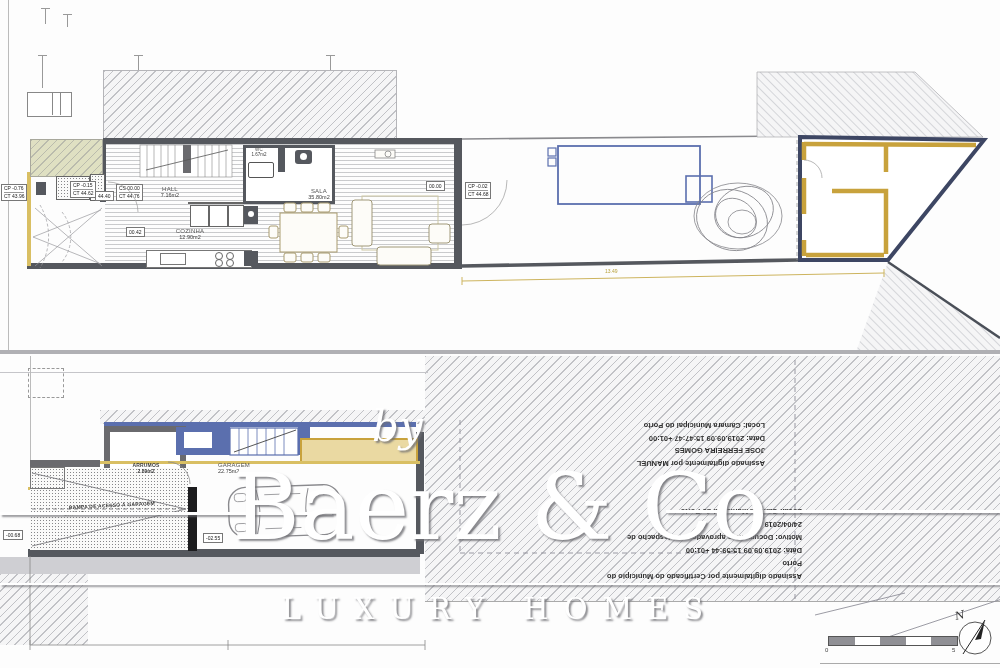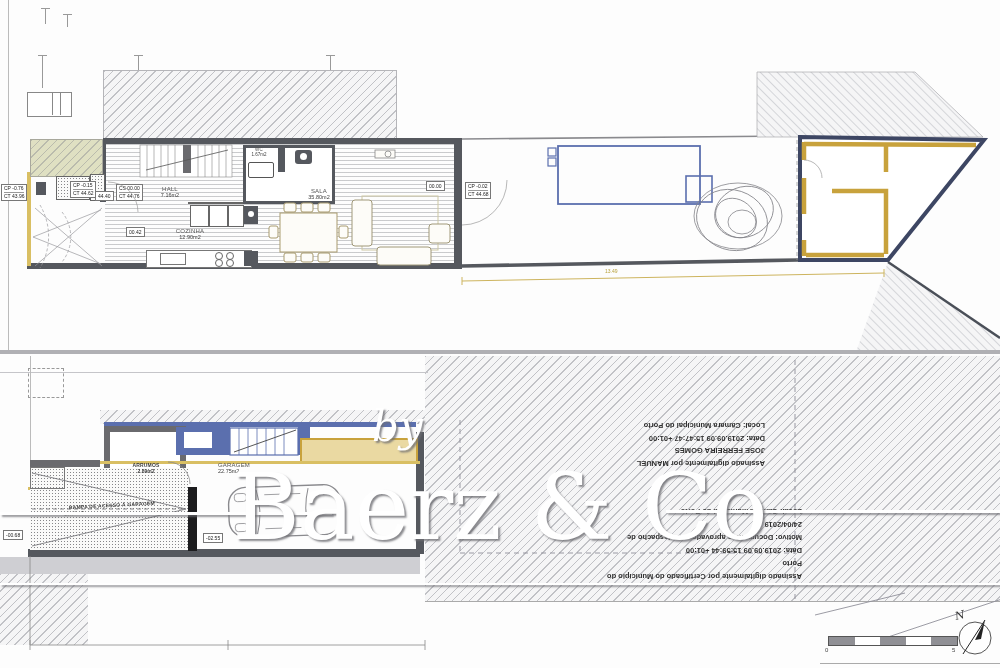--- a/index.html
+++ b/index.html
@@ -347,14 +347,15 @@
     <div>Motivo: Documentos aprovados em despacho de</div>
     <div>24/04/2019</div>
     <div>Local: Câmara Municipal do Porto</div>
   </div>
 
   <div class="wmline" style="left:0;top:512px;width:332px;height:3px;"></div>
   <div class="wmline" style="left:666px;top:510px;width:334px;height:3px;"></div>
   <div class="wmline" style="left:0;top:583px;width:1000px;height:2px;"></div>
   <div class="wm" style="left:372px;top:402px;font-size:42px;font-style:italic;">by</div>
   <div class="wm" style="left:0;top:460px;width:1000px;text-align:center;font-size:92px;line-height:96px;">Baerz &amp; Co</div>
+  <div class="wm" style="left:0;top:592px;width:1000px;text-align:center;font-size:29px;letter-spacing:15px;">LUXURY HOMES</div>
 
 </div>
 
 </body></html>

